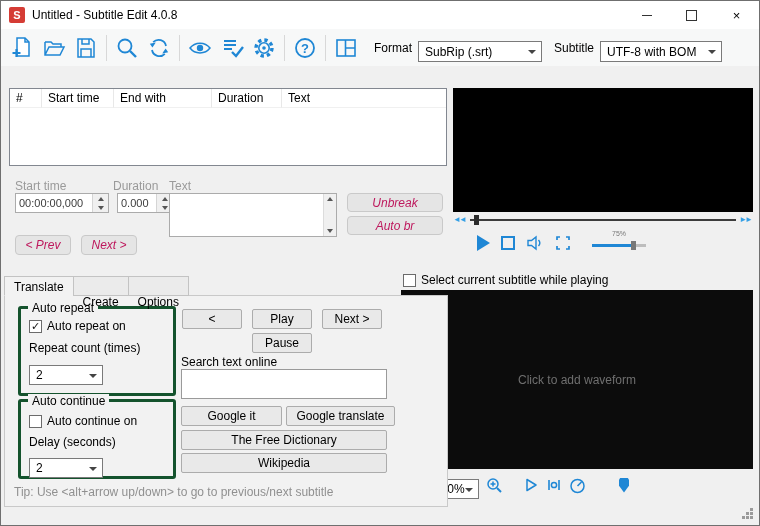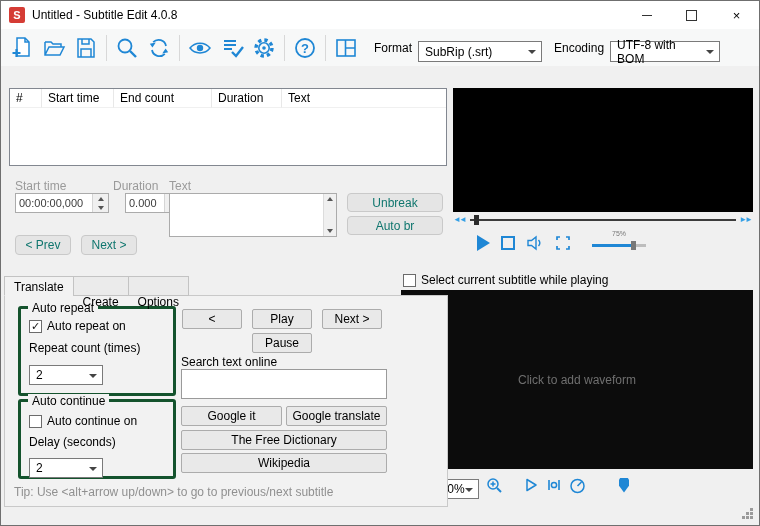--- a/index.html
+++ b/index.html
@@ -23,21 +23,21 @@
   
   .toolbar { height:37px; background:#f7f8f8; display:flex; align-items:center; padding-left:5px; }
   .tbtn { width:32px; height:30px; display:flex; align-items:center; justify-content:center; }
   .tsep { width:1px; height:26px; background:#d8d8d8; margin:0 4px; }
   .tlabel { margin:0 6px 0 12px;text-align:right; }
   .combo { position:relative; background:#fff; border:1px solid #7a7a7a; height:21px;
     display:flex; align-items:center; padding:0 18px 0 6px; box-sizing:border-box;margin-top:8px; }
   .combo .arrow { position:absolute; right:5px; top:8px; width:0; height:0;
     border-left:4px solid transparent; border-right:4px solid transparent; border-top:4px solid #444; }
   #format-combo { width:124px; }
-  #encoding-combo { width:110px; }
+  #encoding-combo { width:122px; }
   
   .list { position:absolute; left:8px; top:87px; width:438px; height:78px; background:#fff;
     border:1px solid #828790; box-sizing:border-box; }
   .list-header { display:flex; height:19px; }
   .col { border-right:1px solid #e8e8e8; border-bottom:1px solid #f0f0f0; padding:2px 0 0 6px; box-sizing:border-box; }
   .c0 { width:32px; } .c1 { width:72px; } .c2 { width:98px; } .c3 { width:70px; } .c4 { flex:1; border-right:none; }
   
   .video { position:absolute; left:452px; top:87px; width:300px; height:124px; background:#000; }
   .vseek { position:absolute; left:452px; top:212px; width:300px; height:14px; display:flex; align-items:center; gap:3px; }
   .seek-arrows { font-size:8px; color:#35a0e6; letter-spacing:-2px; line-height:1; padding-right:2px; }
@@ -57,27 +57,27 @@
   .edit { position:absolute; left:8px; top:176px; width:438px; height:96px; }
   .edit .abs { position:absolute; }
   .lbl-dis { color:#9a9a9a; }
   .spinner { display:flex; background:#fff; border:1px solid #ababab; box-sizing:border-box; }
   .spin-text { flex:1; padding:3px 3px 0; font-size:11px; color:#3c3c3c; overflow:hidden; white-space:nowrap; }
   .spin-col { width:15px; border-left:1px solid #d5d5d5; display:flex; flex-direction:column; }
   .spin-half { flex:1; background:#f0f0f0; display:flex; align-items:center; justify-content:center; }
   .tri-up { width:0; height:0; border-left:3px solid transparent; border-right:3px solid transparent; border-bottom:4px solid #555; }
   .tri-down { width:0; height:0; border-left:3px solid transparent; border-right:3px solid transparent; border-top:4px solid #555; }
   #start-spin { left:6px; top:16px; width:94px; height:20px; }
-  #dur-spin { left:116px; top:16px; width:56px; height:20px; }
+  #dur-spin { left:108px; top:16px; width:56px; height:20px; }
   #lbl-start { left:6px; top:2px; } #lbl-dur { left:104px; top:2px; } #lbl-text { left:160px; top:2px; }
   #edit-textbox { left:160px; top:16px; width:168px; height:44px; background:#fff; border:1px solid #ababab; box-sizing:border-box; }
   .scrollcol { position:absolute; right:0; top:0; bottom:0; width:13px; background:#f0f0f0;
     border-left:1px solid #dcdcdc; display:flex; flex-direction:column; justify-content:space-between; align-items:center; padding:3px 0; box-sizing:border-box; }
-  .dbtn { background:#e5e5e5; border:1px solid #c9c9c9; color:#0f766e; display:flex; align-items:center;
-    justify-content:center; box-sizing:border-box; border-radius:4px; }
+  .dbtn { background:#e5e5e5; border:1px solid #c9c9c9; color:#be185d; display:flex; align-items:center;
+    justify-content:center; box-sizing:border-box; border-radius:4px;font-style:italic; }
   #btn-unbreak { left:338px; top:16px; width:96px; height:19px; }
   #btn-autobr { left:338px; top:39px; width:96px; height:19px; }
   #btn-prev { left:6px; top:58px; width:56px; height:20px; }
   #btn-nextd { left:72px; top:58px; width:56px; height:20px; }
   
   .tabstrip { position:absolute; left:3px; top:275px; height:20px; display:flex; align-items:flex-end; z-index:2; }
   .tab { box-sizing:border-box; border:1px solid #c3c3c3; background:#ebebeb; height:18px; padding:18px 9px 0; margin-right:-1px; }
   .tab.active { background:#f2f2f2; height:20px; padding-top:3px; border-bottom:1px solid #f2f2f2; }
   .panel { position:absolute; left:3px; top:294px; width:444px; height:212px; background:#f2f2f2;
     border:1px solid #c9c9c9; box-sizing:border-box; z-index:1; }
@@ -94,21 +94,21 @@
   .pbtn { position:absolute; background:#e9e9e9; border:1px solid #acacac; display:flex; align-items:center;
     justify-content:center; box-sizing:border-box; height:20px; border-radius:2px; }
   #btn-back { left:177px; top:13px; width:60px; }
   #btn-play { left:247px; top:13px; width:60px; }
   #btn-next { left:317px; top:13px; width:60px; }
   #btn-pause { left:247px; top:37px; width:60px; }
   #lbl-search { left:176px; top:59px; }
   #search-input { position:absolute; left:176px; top:73px; width:206px; height:30px; border:1px solid #9a9a9a;
     background:#fff; font:inherit; padding:2px 4px; box-sizing:border-box; }
   #btn-googleit { left:176px; top:110px; width:101px; }
-  #btn-googletr { left:281px; top:110px; width:101px; }
+  #btn-googletr { left:281px; top:110px; width:109px; }
   #btn-dict { left:176px; top:134px; width:206px; }
   #btn-wiki { left:176px; top:157px; width:206px; }
   #tip { position:absolute; left:9px; top:189px; color:#909090; white-space:nowrap;text-align:center; }
   
   .wf-check { position:absolute; left:402px; top:272px; }
   .wf-box { position:absolute; left:400px; top:289px; width:352px; height:179px; background:#0c0c0c;
     display:flex; align-items:center; justify-content:center; }
   .wf-placeholder { color:#6f6f6f; }
   .wf-toolbar { position:absolute; left:402px; top:472px; width:350px; height:24px; display:flex; align-items:center; gap:7px; }
   .wf-btn { display:flex; align-items:center; justify-content:center; }
@@ -209,32 +209,32 @@
       <svg width="24" height="24" viewBox="0 0 24 24">
           <rect x="3" y="4" width="18" height="16" fill="none" stroke="#1f87d5" stroke-width="1.6"></rect>
           <path d="M11.5 4 v16 M11.5 12 h9.5" stroke="#1f87d5" stroke-width="1.6" fill="none"></path>
         </svg>
     </div>
     <span class="tlabel">Format</span>
     <div class="combo" id="format-combo">
       <span>SubRip (.srt)</span>
       <div class="arrow"></div>
     </div>
-    <span class="tlabel">Encoding</span>
+    <span class="tlabel">Subtitle</span>
     <div class="combo" id="encoding-combo">
       <span>UTF-8 with BOM</span>
       <div class="arrow"></div>
     </div>
   </div>
 
   <div class="list">
     <div class="list-header">
       <div class="col c0">#</div>
       <div class="col c1">Start time</div>
-      <div class="col c2">End count</div>
+      <div class="col c2">End with</div>
       <div class="col c3">Duration</div>
       <div class="col c4">Text</div>
     </div>
   </div>
 
   <div class="video"></div>
   <div class="vseek">
     <span class="seek-arrows">◄◄</span>
     <div class="seek-track">
       <div class="seek-line"></div>

